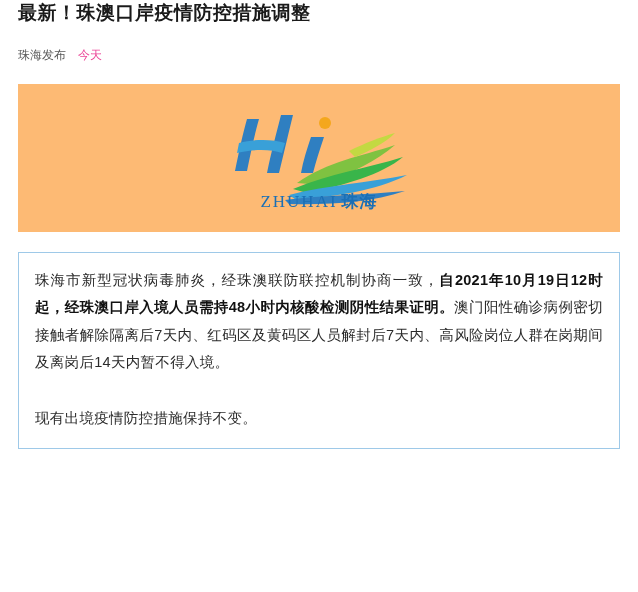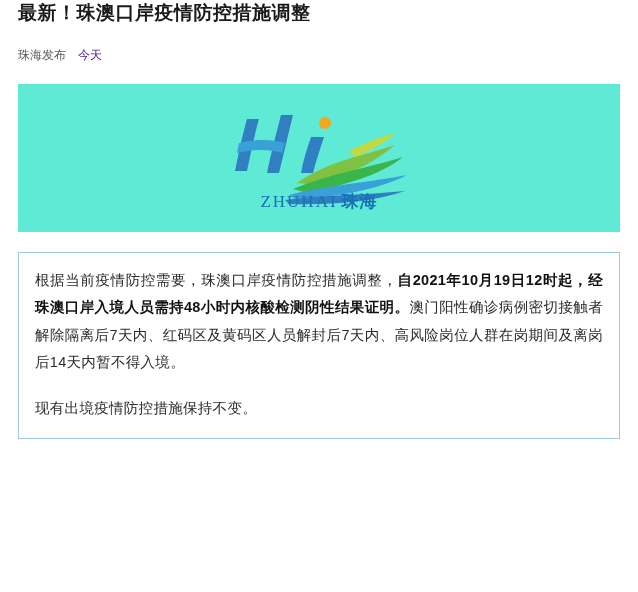--- a/index.html
+++ b/index.html
@@ -31,26 +31,26 @@
   .meta-row {
     display: flex;
     gap: 12px;
     margin-top: 20px;
     font-size: 12px;
   }
   .meta-source {
     color: #5a5a5a;
   }
   .meta-time {
-    color: #4c1d95;
+    color: #ec4899;
   }
   .hero {
     margin-top: 20px;
     height: 148px;
-    background: #5eead4;
+    background: #fdba74;
     display: flex;
     align-items: center;
     justify-content: center;
     position: relative;
     overflow: hidden;
   }
   .logo-wrap {
     position: relative;
     width: 260px;
     height: 118px;
@@ -95,21 +95,21 @@
   }
   .notice-p {
     font-size: 14.5px;
     line-height: 1.9;
     color: #2b2b2b;
     text-align: justify;
     margin: 0;
     letter-spacing: 0.3px;
   }
   .notice-p.second {
-    margin-top: 18px;
+    margin-top: 28px;
   }
   .strong {
     font-weight: bold;
     color: #111111;
   }
 </style>
 </head>
 <body>
 
 <div class="page">
@@ -138,17 +138,17 @@
         <path d="M160 52 C176 44, 192 38, 206 34 C196 44, 180 52, 166 58 Z" fill="#c3d942"></path>
       </svg>
       <div class="logo-text">
         <span>ZHUHAI</span><span class="cn">珠海</span>
       </div>
     </div>
   </div>
 
 
   <div class="notice-box">
-    <p class="notice-p"><span>根据当前疫情防控需要，珠澳口岸疫情防控措施调整，</span><span class="strong">自2021年10月19日12时起，经珠澳口岸入境人员需持48小时内核酸检测阴性结果证明。</span><span>澳门阳性确诊病例密切接触者解除隔离后7天内、红码区及黄码区人员解封后7天内、高风险岗位人群在岗期间及离岗后14天内暂不得入境。</span></p>
+    <p class="notice-p"><span>珠海市新型冠状病毒肺炎，经珠澳联防联控机制协商一致，</span><span class="strong">自2021年10月19日12时起，经珠澳口岸入境人员需持48小时内核酸检测阴性结果证明。</span><span>澳门阳性确诊病例密切接触者解除隔离后7天内、红码区及黄码区人员解封后7天内、高风险岗位人群在岗期间及离岗后14天内暂不得入境。</span></p>
     <p class="notice-p second">现有出境疫情防控措施保持不变。</p>
   </div>
 
 </div>
 
 </body></html>

